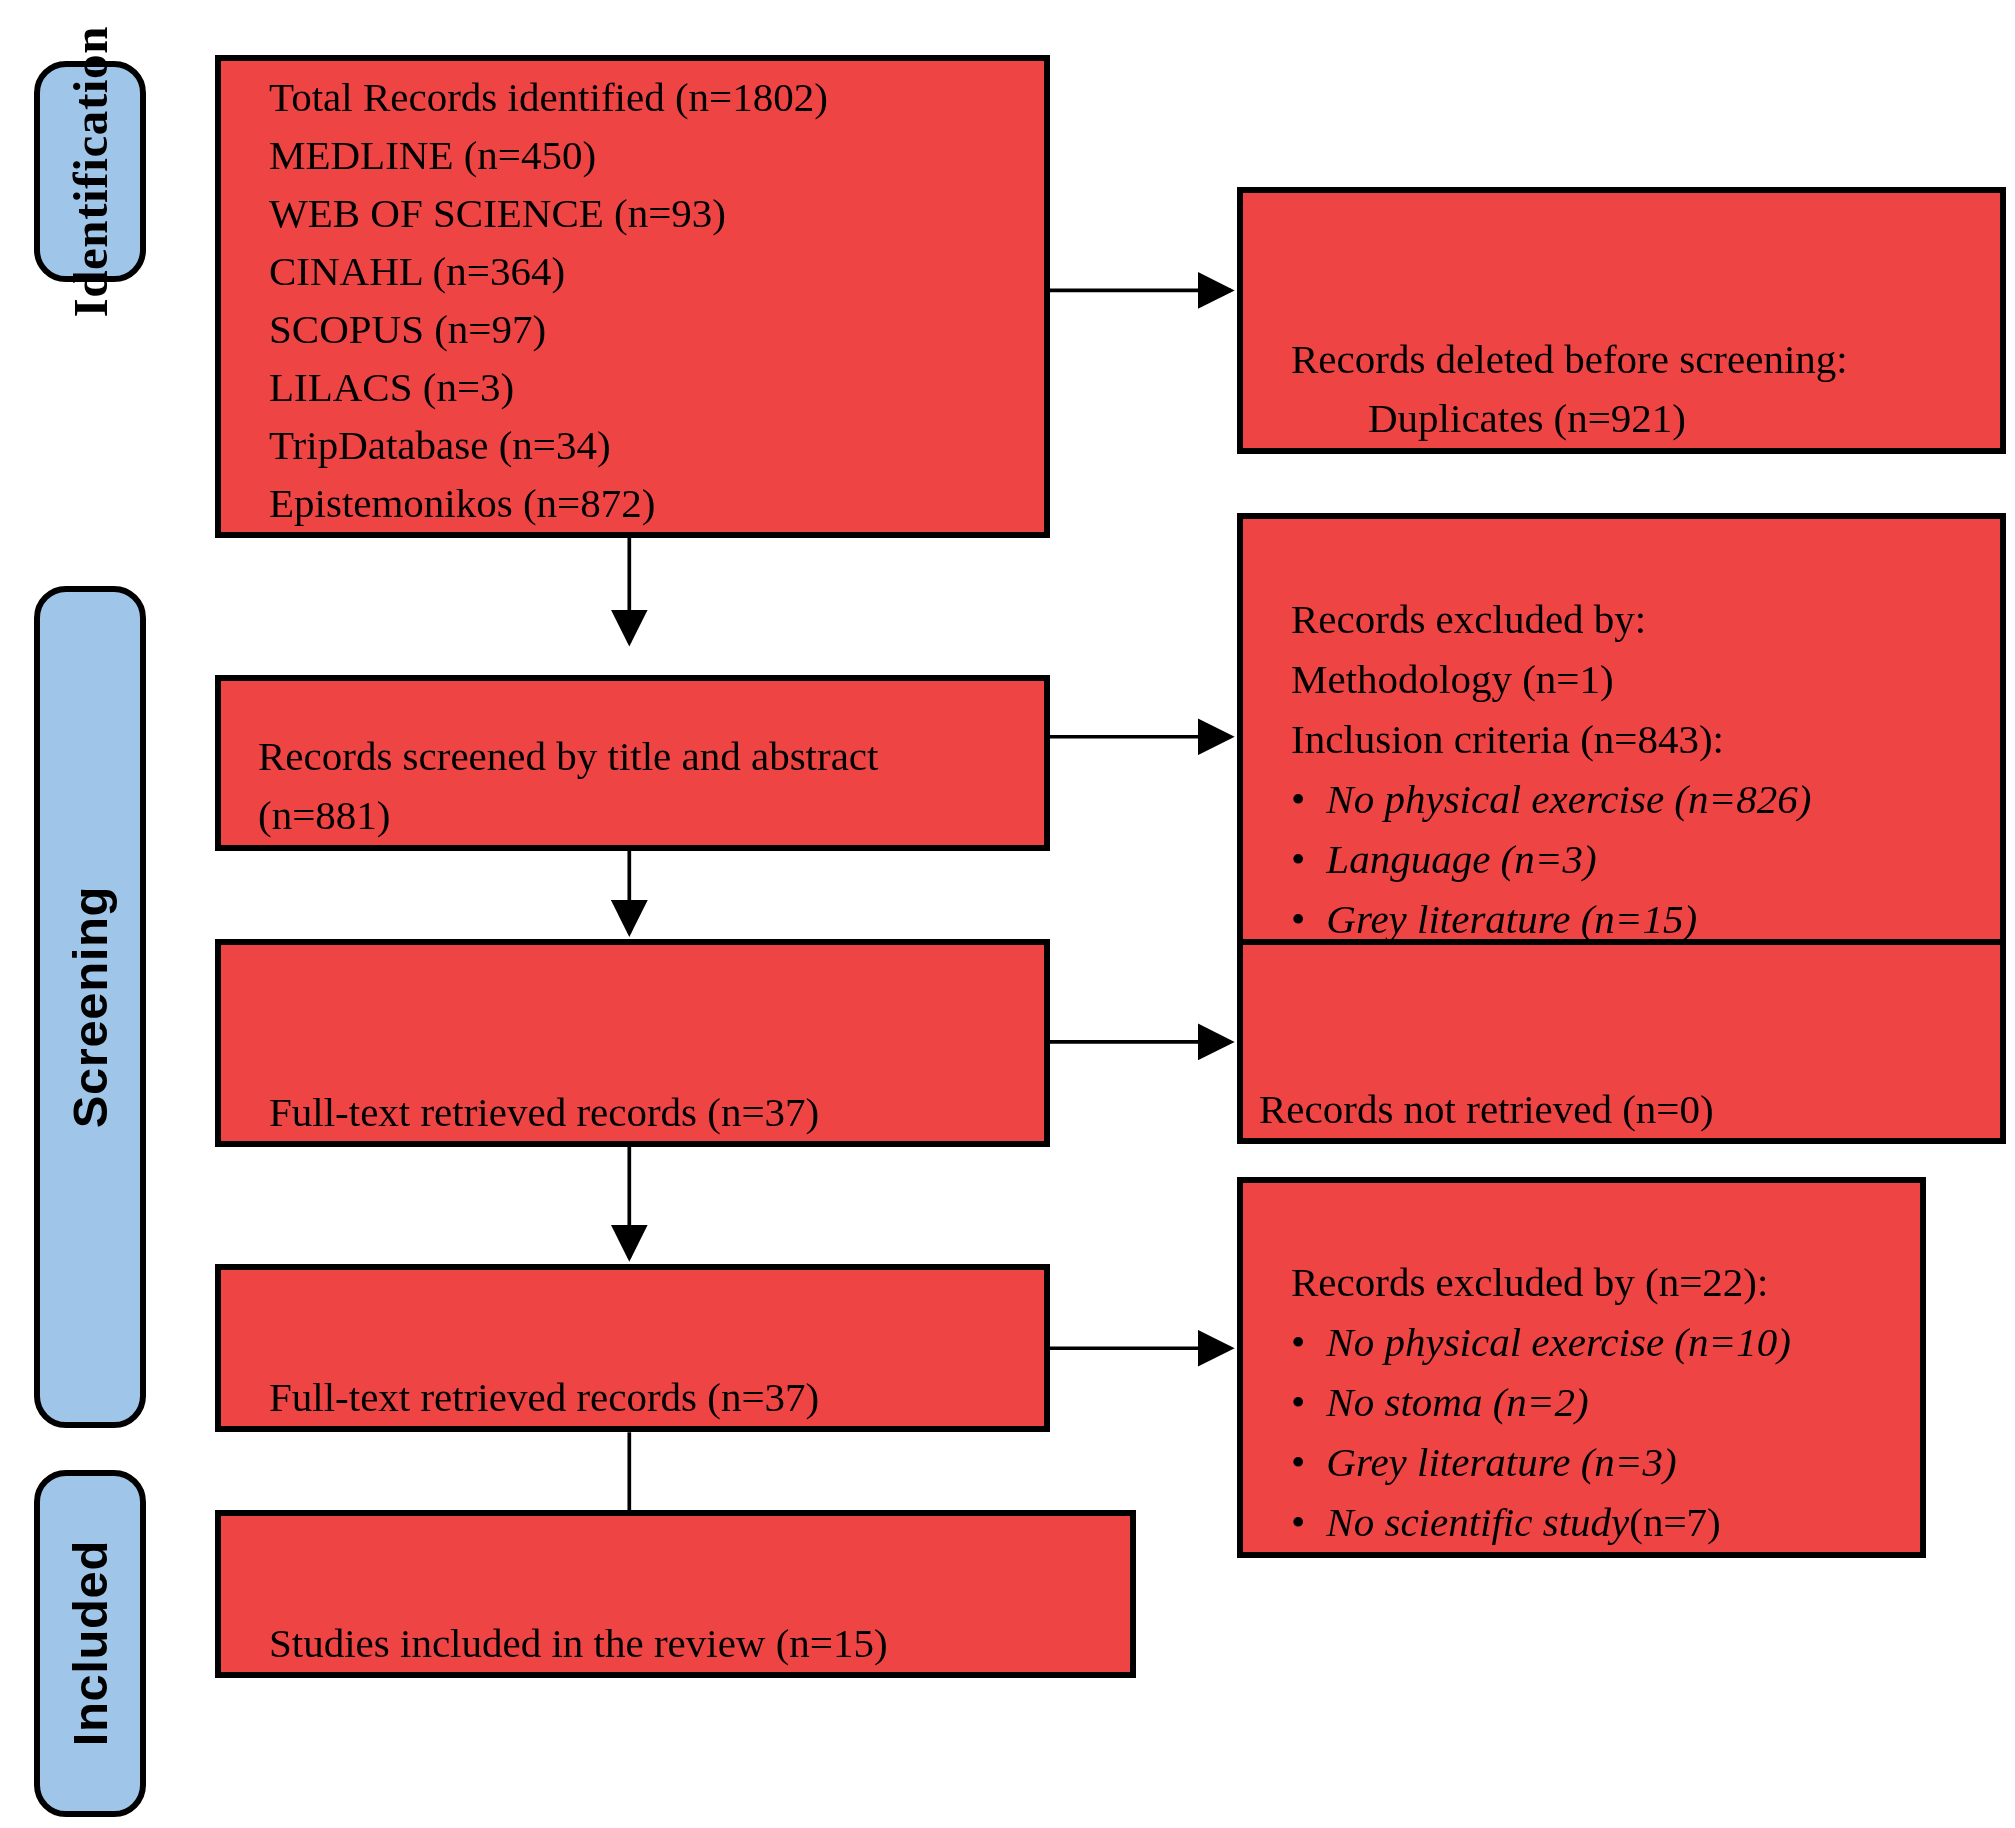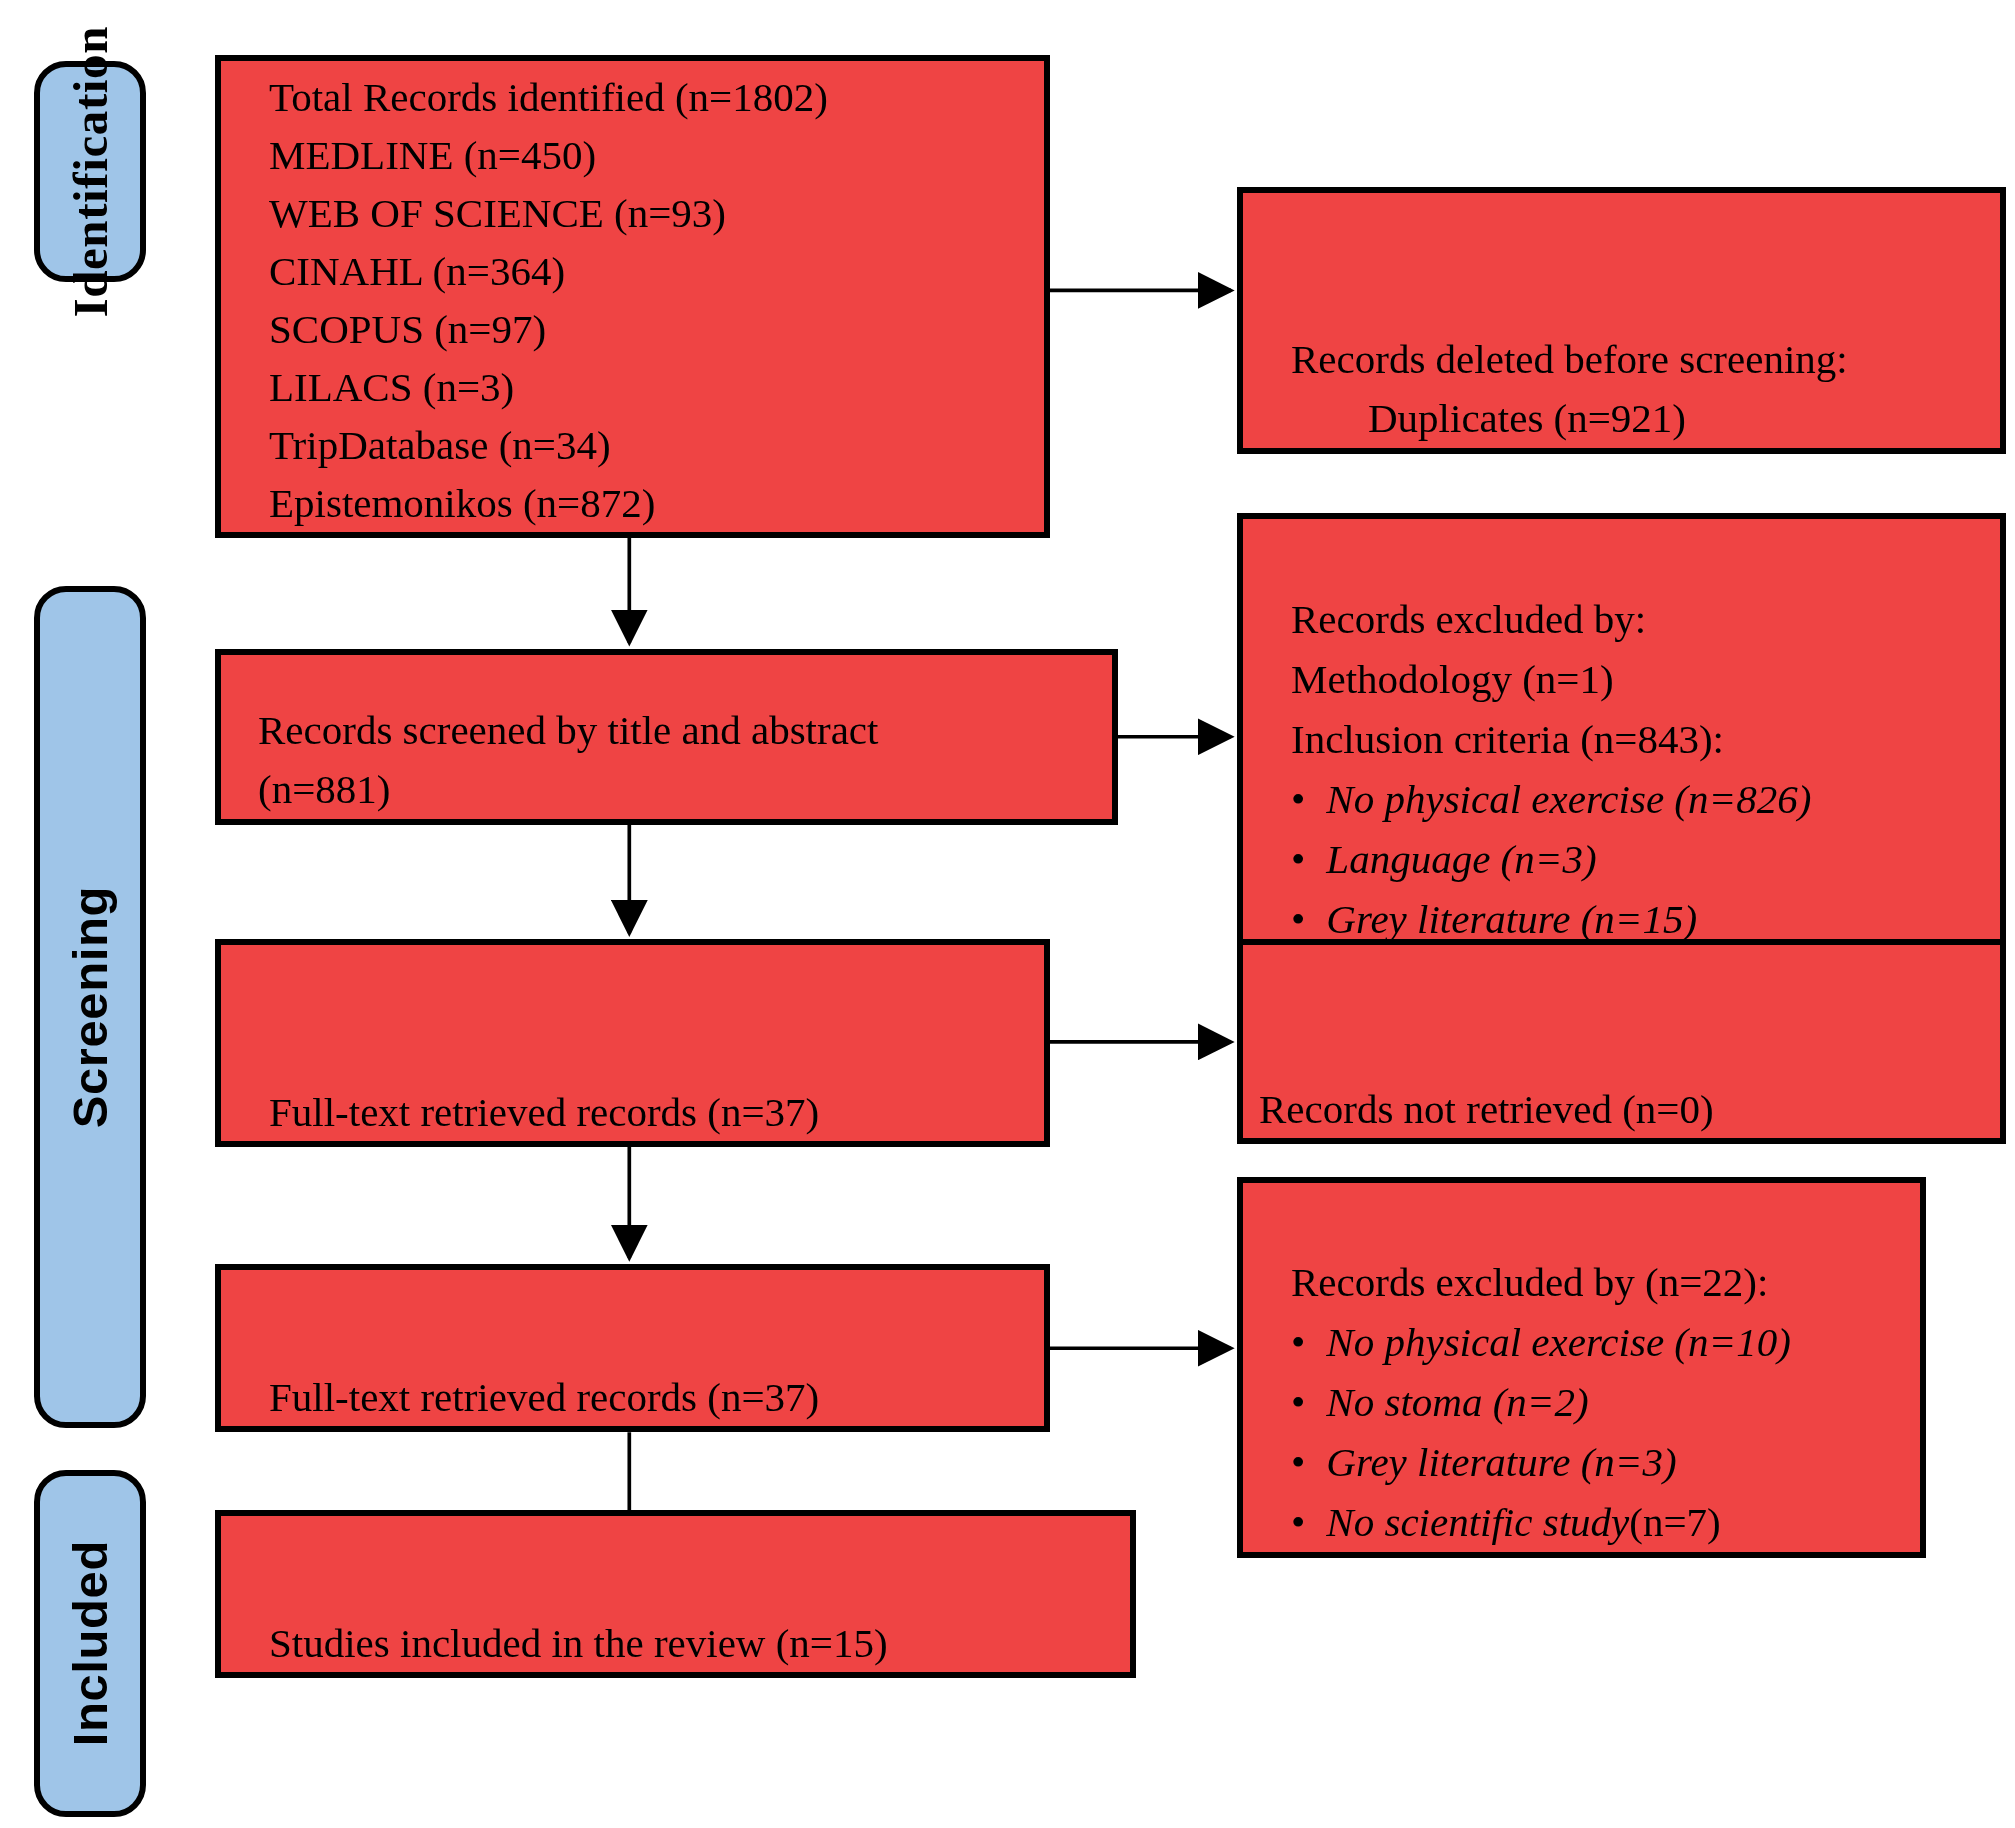--- a/index.html
+++ b/index.html
@@ -92,21 +92,21 @@
     <div class="line">Total Records identified (n=1802)</div>
     <div class="line">MEDLINE (n=450)</div>
     <div class="line">WEB OF SCIENCE (n=93)</div>
     <div class="line">CINAHL (n=364)</div>
     <div class="line">SCOPUS (n=97)</div>
     <div class="line">LILACS (n=3)</div>
     <div class="line">TripDatabase (n=34)</div>
     <div class="line">Epistemonikos (n=872)</div>
   </div>
 
-  <div class="flow-box" style="left:215px;top:649px;width:903px;height:176px;line-height:59px;padding-left:37px;">
+  <div class="flow-box" style="left:215px;top:675px;width:835px;height:176px;line-height:59px;padding-left:37px;">
     <div class="line">Records screened by title and abstract</div>
     <div class="line">(n=881)</div>
   </div>
 
   <div class="flow-box" style="left:215px;top:939px;width:835px;height:208px;">
     <div class="line">Full-text retrieved records (n=37)</div>
   </div>
 
   <div class="flow-box" style="left:215px;top:1264px;width:835px;height:168px;">
     <div class="line">Full-text retrieved records (n=37)</div>

